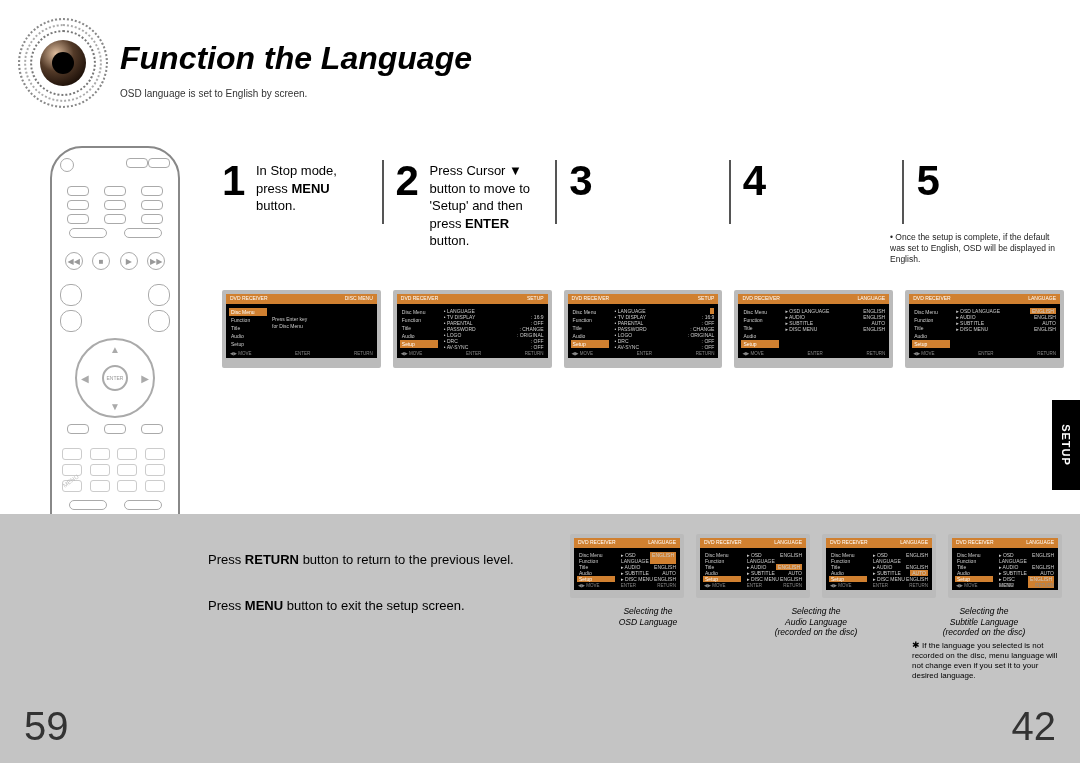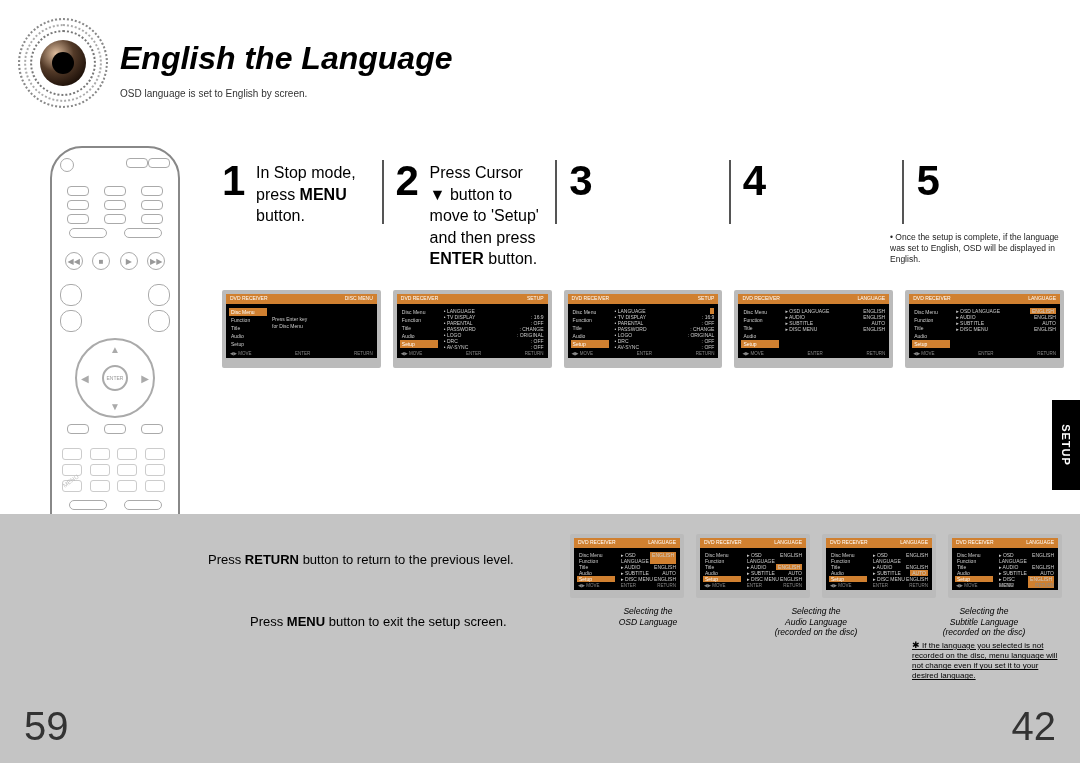--- a/index.html
+++ b/index.html
@@ -64,21 +64,21 @@
   .remote .menu-lbl { position:absolute; left:10px; top:330px; font-size:6px; color:#bbb; transform:rotate(-35deg);}
 
   .steps-row {
     position: absolute; left: 222px; top: 160px; right: 16px; height: 64px;
     display: flex; gap: 12px;
   }
   .step { flex:1; display:flex; gap:6px; }
   .step-num {
     font-size: 42px; font-weight: bold; line-height: 1; min-width: 28px;
   }
-  .step-text { font-size: 16px; line-height: 1.35; padding-top:2px;}
+  .step-text { font-size: 13px; line-height: 1.35; padding-top:2px;}
   .step-text b { font-weight: bold; }
 
   .divider { width:2px; background:#555; }
 
   .note-top {
     position:absolute; right:18px; top:232px; width:172px;
     font-size:8.5px; line-height:1.3; color:#222;
   }
   .note-top::before { content:"• "; }
 
@@ -103,39 +103,39 @@
 
   
   .bottom-band {
     position:absolute; left:0; right:0; top:514px; bottom:0;
     background:#c4c4c4;
   }
   .return-note, .menu-note {
     position:absolute; left:208px; font-size:13px;
   }
   .return-note { top:552px; }
-  .menu-note { top:614px;margin-left:42px; }
+  .menu-note { top:598px; }
 
   .screens-row2 {
     position:absolute; left:570px; top:534px; right:18px;
     display:flex; gap:12px;
   }
   .screens-row2 .screen { height:64px; border-bottom-width:8px;}
   .screens-row2 .side .sitem { padding:0 2px; }
 
   .caption-row {
     position:absolute; left:570px; top:606px; right:18px;
     display:flex; gap:12px;
   }
   .caption { flex:1; font-size:8.5px; text-align:center; line-height:1.25;font-style:italic;}
   .caption.bold { font-weight:bold; }
 
   .star-note {
     position:absolute; right:18px; top:640px; width:150px;
-    font-size:8px; line-height:1.25;text-decoration:underline;
+    font-size:8px; line-height:1.25;
   }
   .star-note .star { font-size:9px; }
 
   .page-left, .page-right {
     position:absolute; bottom:14px; font-size:40px; font-weight:300; color:#333;
   }
   .page-left { left:24px; }
   .page-right { right:24px; }
 
   .side-tab {
@@ -150,21 +150,21 @@
 <body>
 
 <div class="speaker-logo">
   <div class="speaker-ring"></div>
   <div class="speaker-ring r2"></div>
   <div class="speaker-ring r3"></div>
   <div class="speaker-cone"></div>
   <div class="speaker-center"></div>
 </div>
 
-<h1 class="page-title">English the Language</h1>
+<h1 class="page-title">Function the Language</h1>
 <div class="page-subtext">OSD language is set to English by screen.</div>
 
 <div class="remote">
   <div class="sep"></div>
   <div class="row">
       <div class="btn-round"></div>
       <div style="flex:1"></div>
       <div class="btn-rect"></div>
       <div class="btn-rect"></div>
     </div>
@@ -257,21 +257,21 @@
   <div class="divider"></div>
   <div class="step">
     <div class="step-num">4</div>
   </div>
   <div class="divider"></div>
   <div class="step">
     <div class="step-num">5</div>
   </div>
 </div>
 
-<div class="note-top">Once the setup is complete, if the language was set to English, OSD will be displayed in English.</div>
+<div class="note-top">Once the setup is complete, if the default was set to English, OSD will be displayed in English.</div>
 
 <div class="screens-row">
   <div class="screen">
       <div class="hdr"></div>
       <div class="hdr-txt">
         <span>DVD RECEIVER</span>
         <span>DISC MENU</span>
       </div>
       <div class="side">
         <div class="sitem sel">Disc Menu</div>

